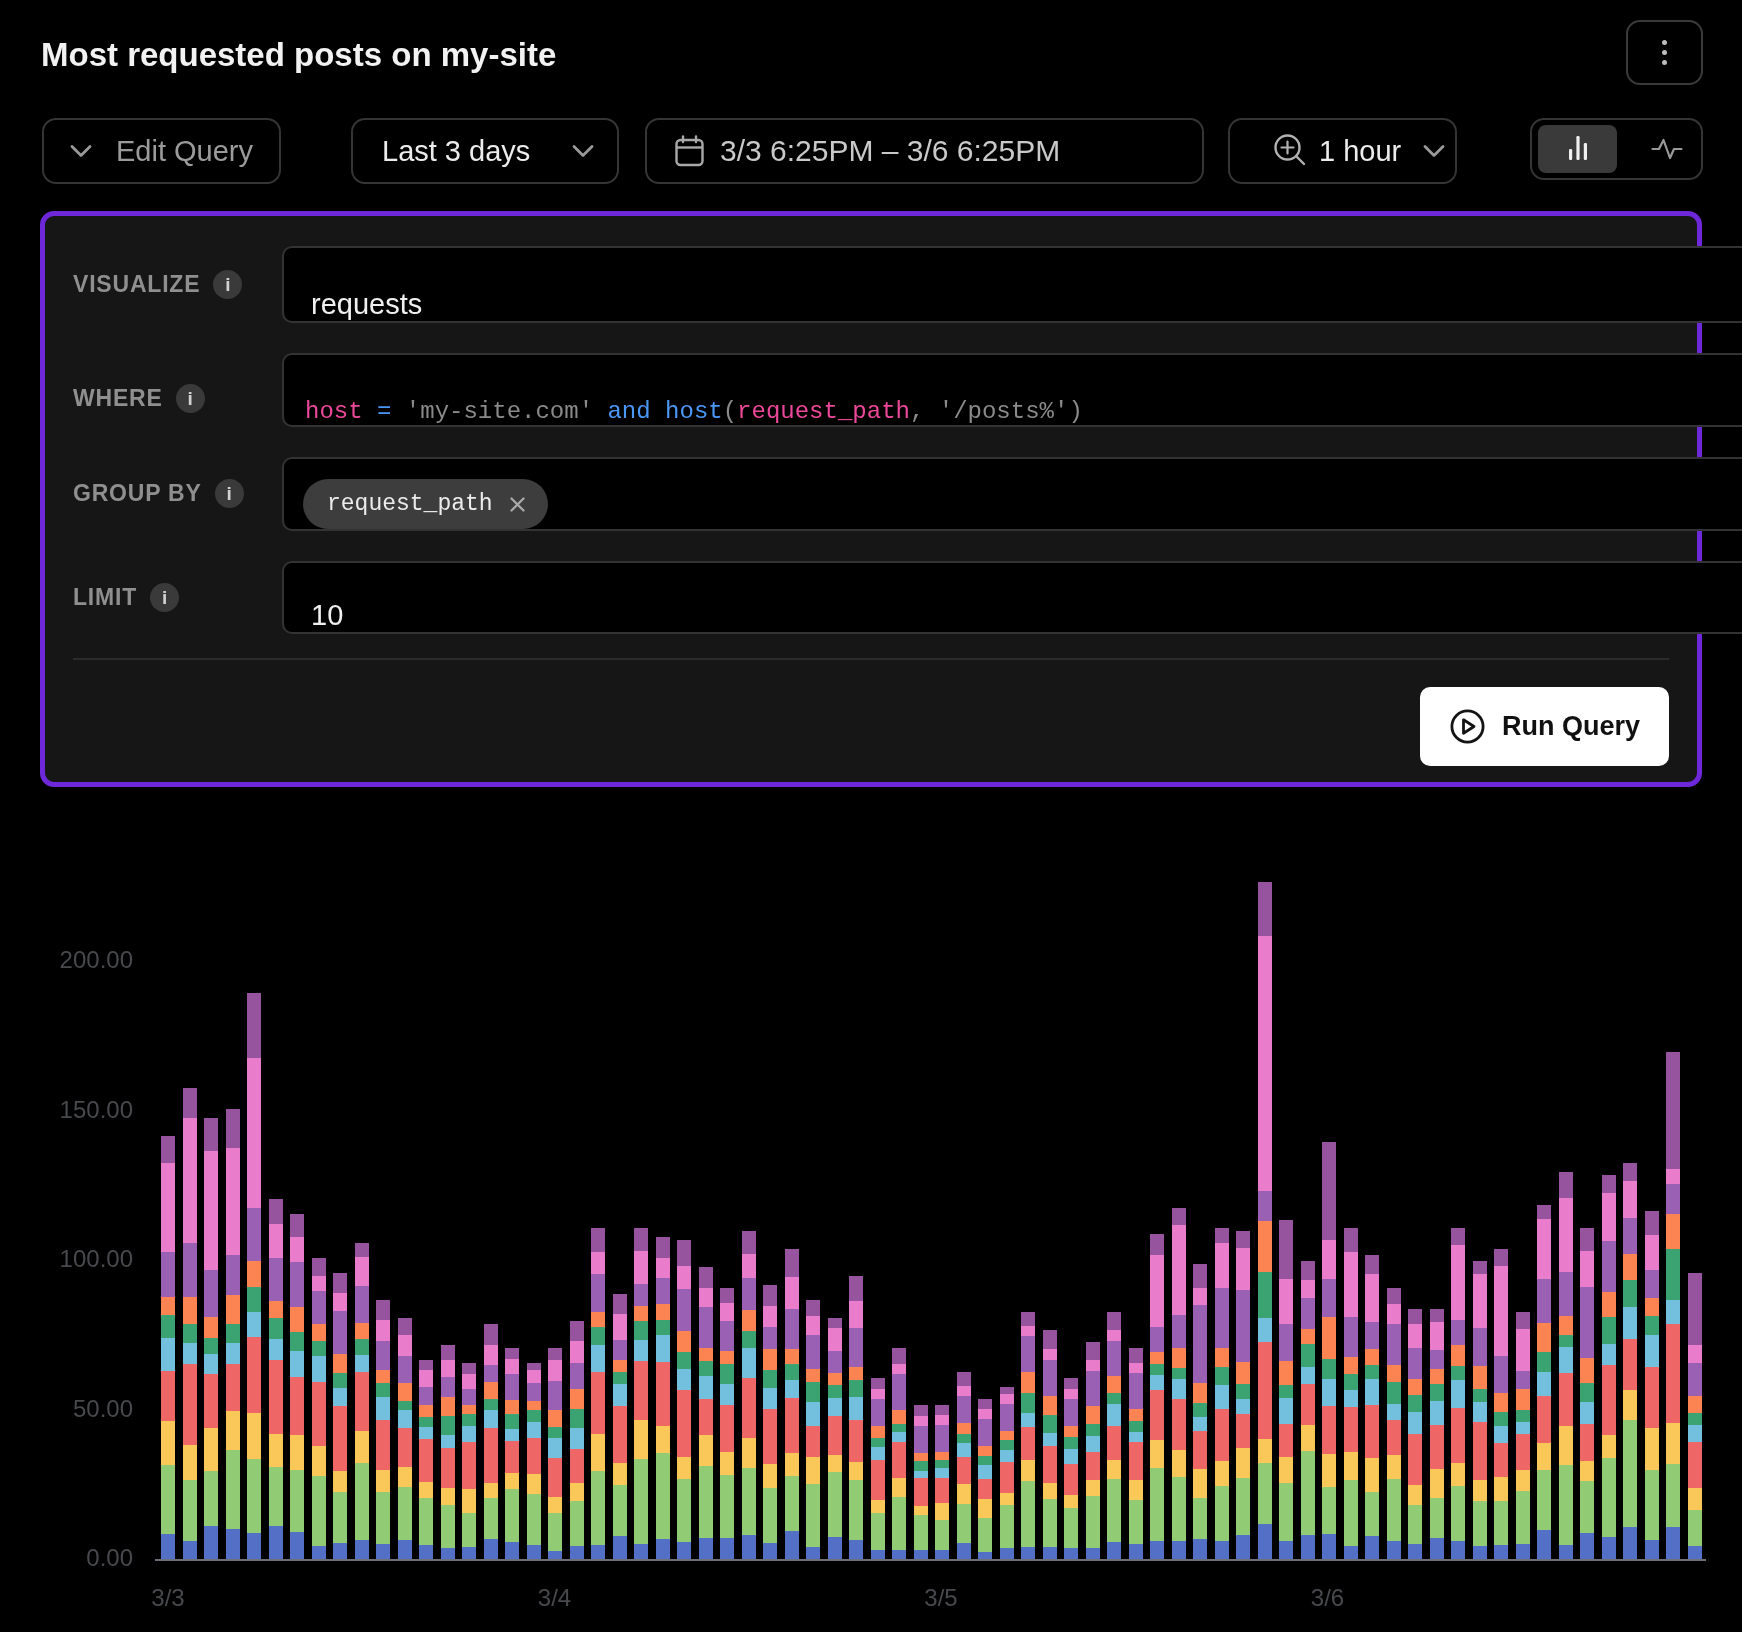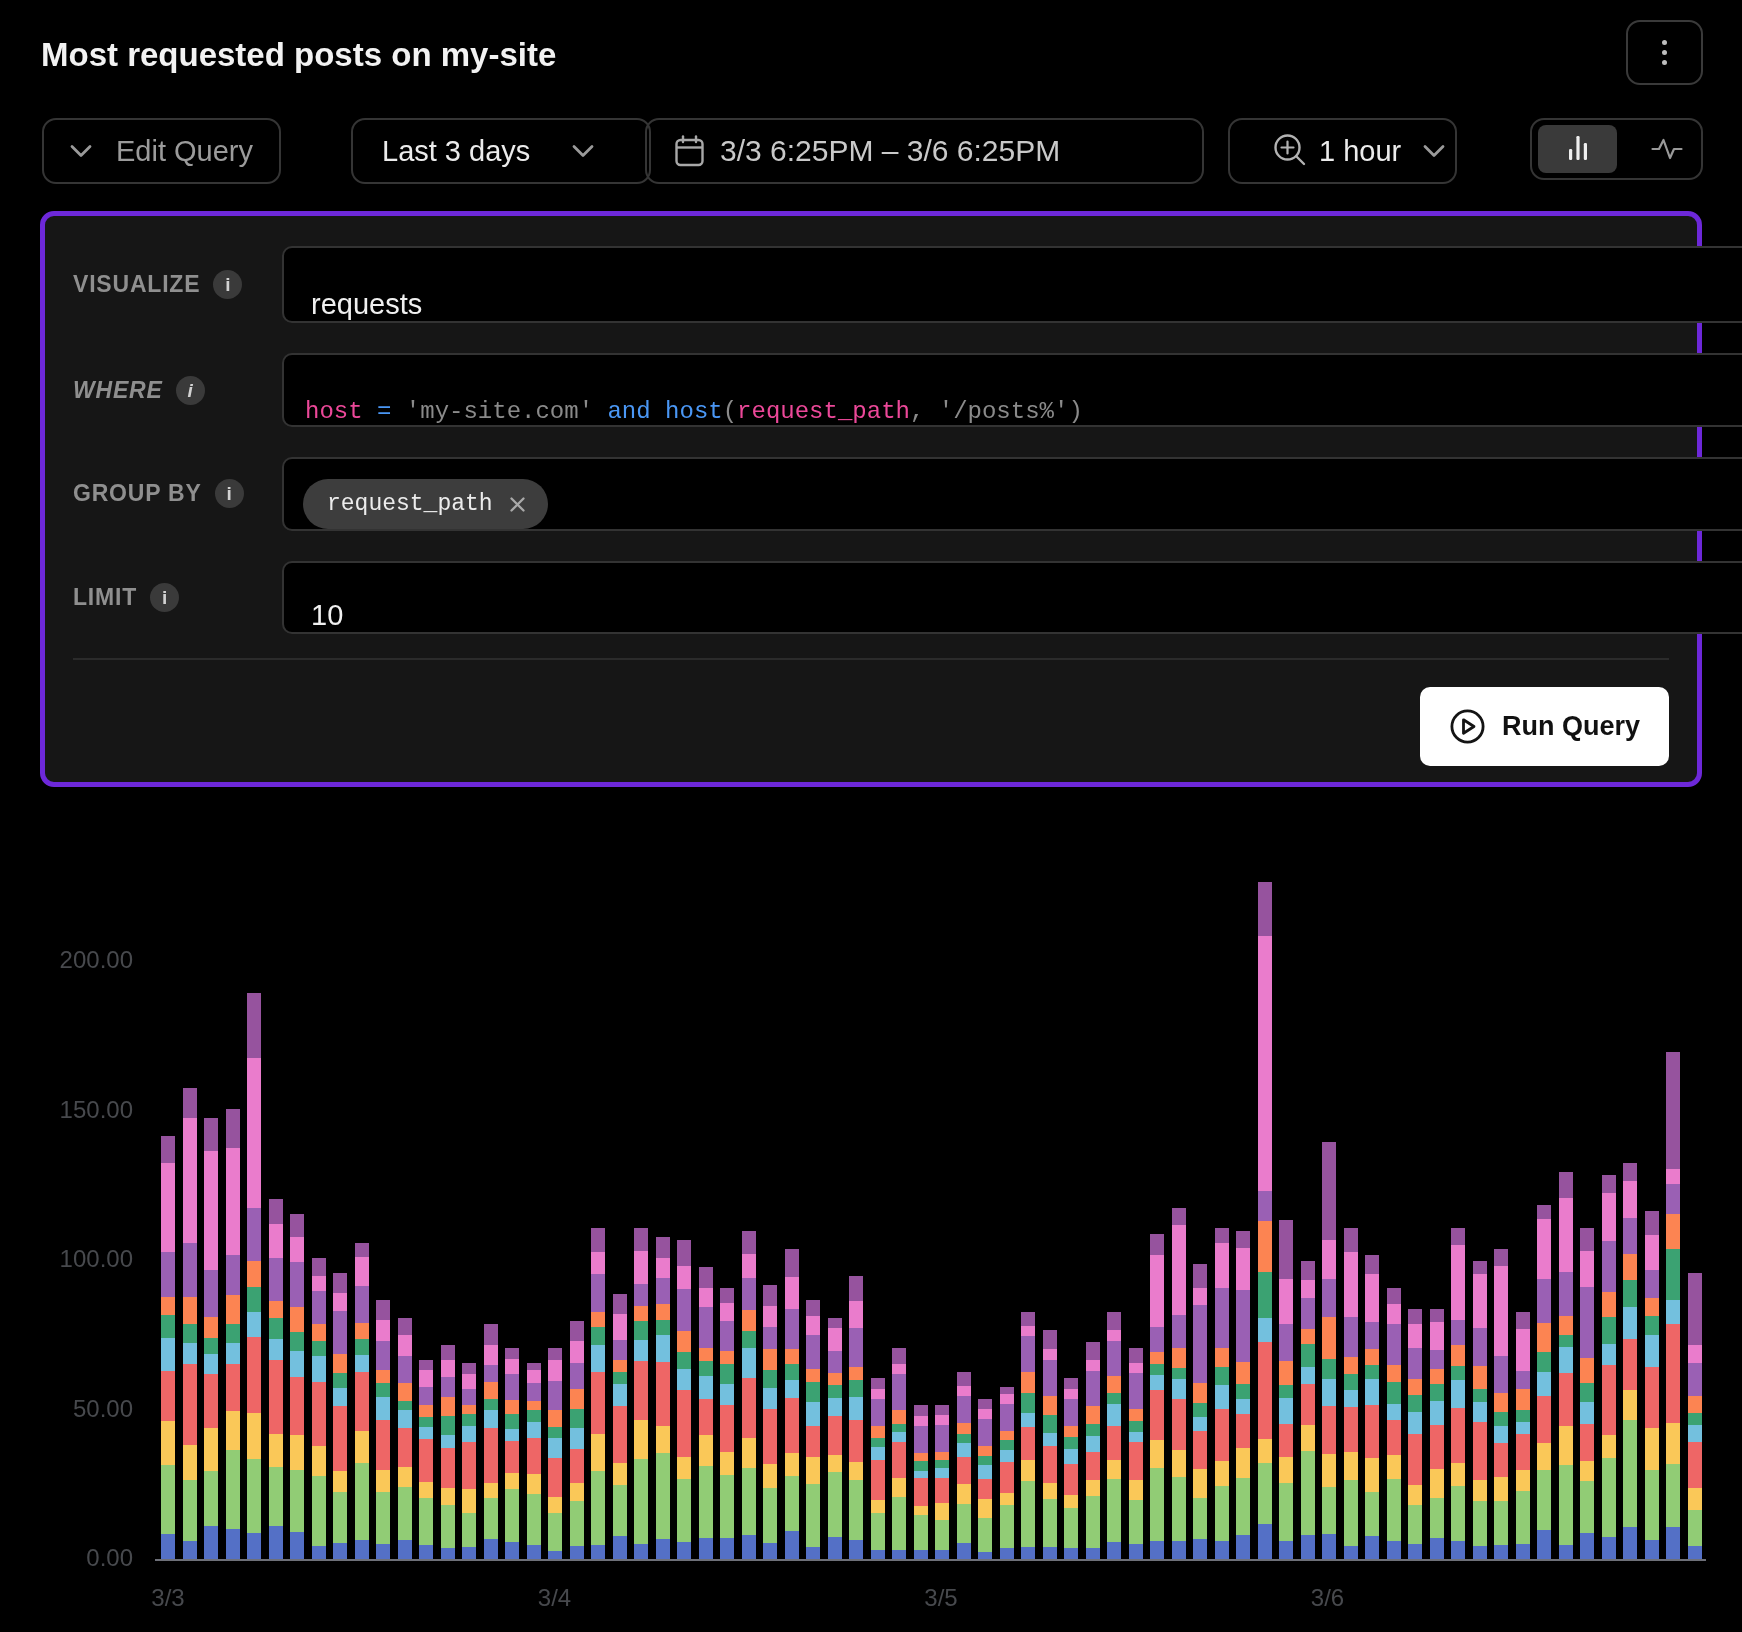--- a/index.html
+++ b/index.html
@@ -33,21 +33,21 @@
   </div>
 
 <div class="btn" style="left:42px; width:239px;">
     <span class="icon" style="margin-left:26px;">
       <svg width="22" height="14" viewBox="0 0 22 14" fill="none">
         <path d="M2 2.5 L11 11.5 L20 2.5" stroke="#9a9a9a" stroke-width="2.8" stroke-linecap="round" stroke-linejoin="round"></path>
       </svg>
     </span>
     <span style="margin-left:24px; font-size:29px; color:#9b9b9b;">Edit Query</span>
   </div>
-<div class="btn" style="left:351px; width:300px;">
+<div class="btn" style="left:351px; width:268px;">
     <span style="margin-left:29px; font-size:29px; color:#ececec;">Last 3 days</span>
     <span class="icon" style="margin-left:42px;">
       <svg width="22" height="14" viewBox="0 0 22 14" fill="none">
         <path d="M2 2.5 L11 11.5 L20 2.5" stroke="#9a9a9a" stroke-width="2.8" stroke-linecap="round" stroke-linejoin="round"></path>
       </svg>
     </span>
   </div>
 <div class="btn" style="left:645px; width:559px;">
     <span class="icon" style="margin-left:27px;">
       <svg width="32" height="32" viewBox="0 0 32 32" fill="none">
@@ -84,21 +84,21 @@
     </div>
   <div style="position:absolute; right:18px; top:50%; transform:translateY(-50%); display:flex;">
       <svg width="32" height="28" viewBox="0 0 32 28" fill="none">
         <path d="M1.5 14 H8 L12.5 5 L19 23 L23 14 H30.5" stroke="#999999" stroke-width="2.2" stroke-linejoin="round" stroke-linecap="round"></path>
       </svg>
     </div>
 </div>
 
 <div class="panel">
   <div class="rowlab" style="top:54px;">VISUALIZE <span class="info">i</span></div>
-  <div class="rowlab" style="top:160px;font-style:italic;">WHERE <span class="info">i</span></div>
+  <div class="rowlab" style="top:168px;">WHERE <span class="info">i</span></div>
   <div class="rowlab" style="top:263px;">GROUP BY <span class="info">i</span></div>
   <div class="rowlab" style="top:367px;">LIMIT <span class="info">i</span></div>
 
   <div class="field" style="top:30px; height:77px;">
       <span class="fieldtext">requests</span>
       <span class="chevright">
         <svg width="22" height="14" viewBox="0 0 22 14" fill="none">
           <path d="M2 2.5 L11 11.5 L20 2.5" stroke="#9a9a9a" stroke-width="2.8" stroke-linecap="round" stroke-linejoin="round"></path>
         </svg>
       </span>

